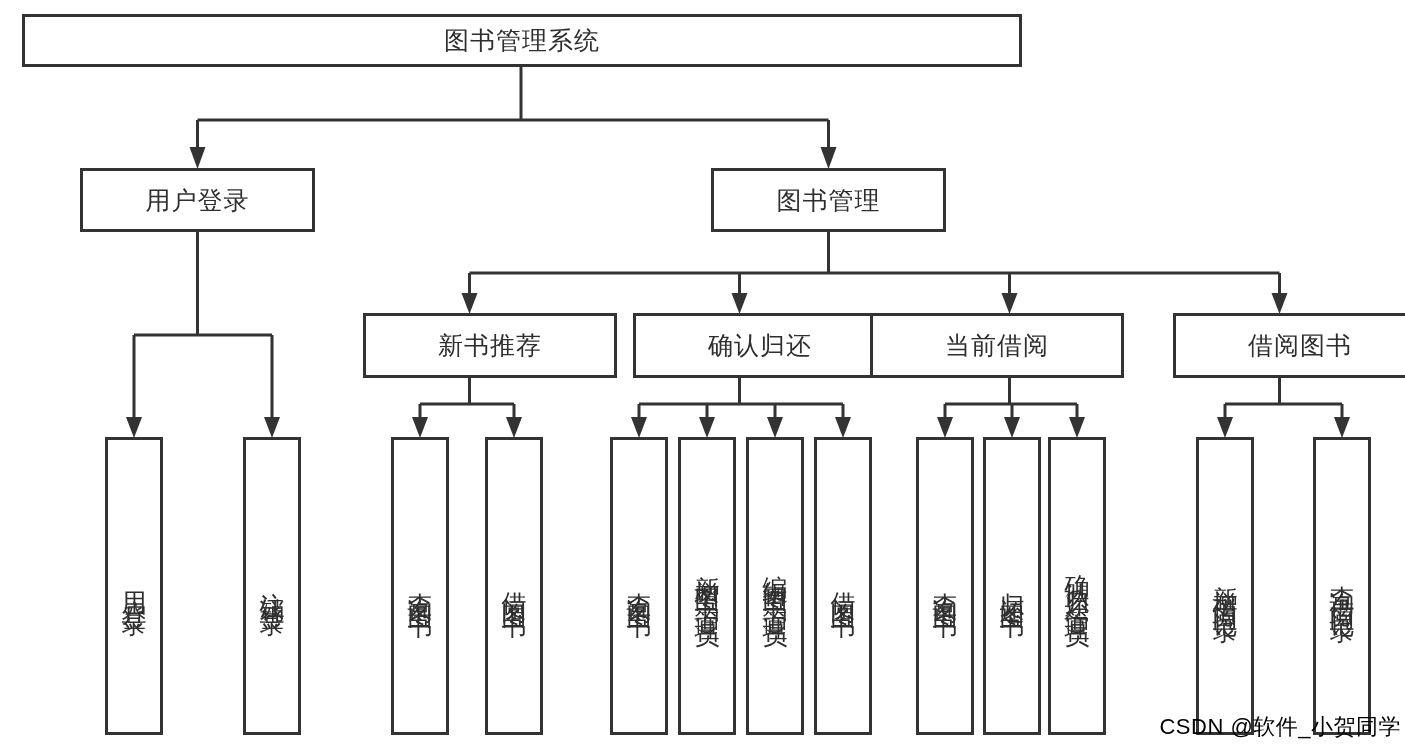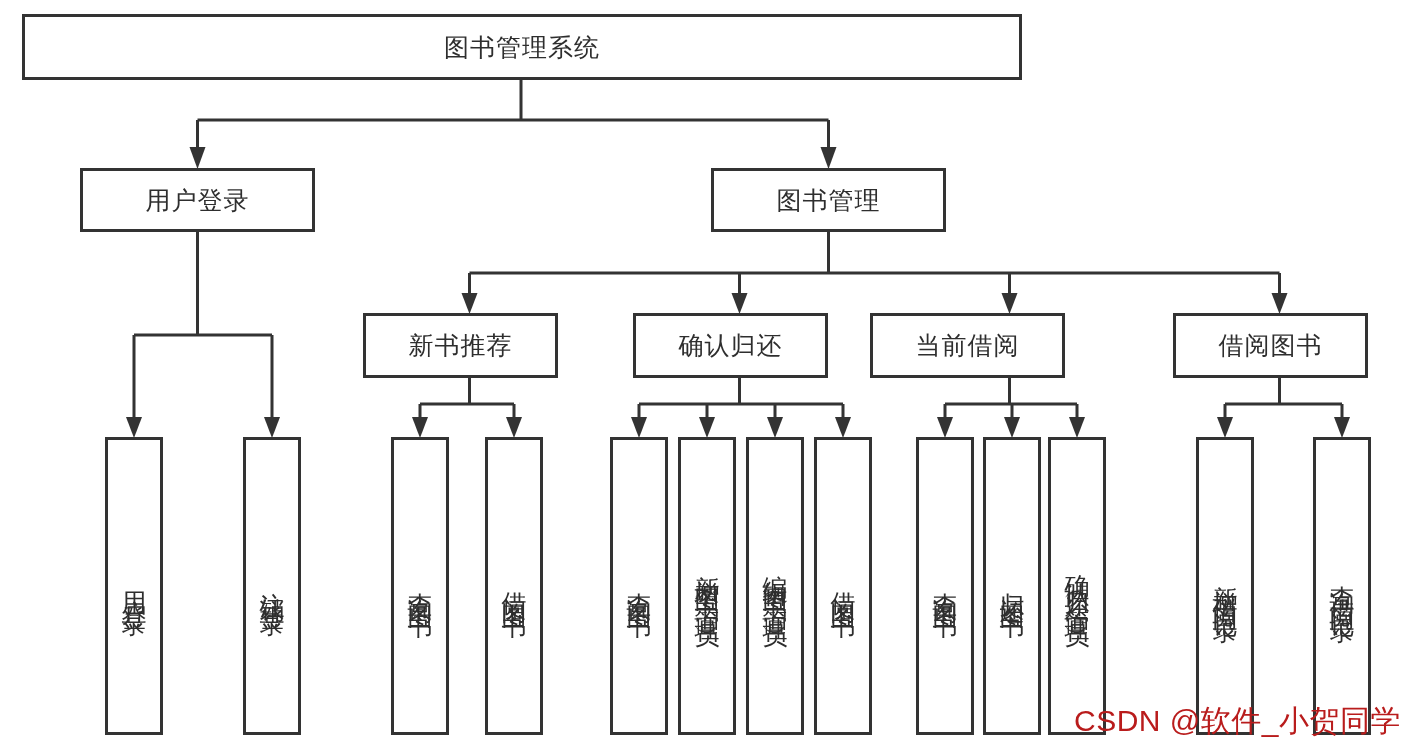--- a/index.html
+++ b/index.html
@@ -5,31 +5,31 @@
   html,body { margin:0; padding:0; background:#ffffff; }
   body { width:1405px; height:747px; font-family:"Liberation Sans","DejaVu Sans",sans-serif; }
   .canvas { position:relative; width:1405px; height:747px; background:#ffffff; overflow:hidden; }
   .wires { position:absolute; left:0; top:0; z-index:1; }
   .node {
     position:absolute; box-sizing:border-box; background:#ffffff;
     border:3px solid #333333; color:#2e2e2e; z-index:2;
     display:flex; align-items:center; justify-content:center;
     font-size:25px; letter-spacing:1px;
   }
-  .root   { left:22px;  top:14px;  width:1000px; height:66px; }
+  .root   { left:22px;  top:14px;  width:1000px; height:53px; }
   .branch { top:168px; width:235px; height:64px; }
-  .module { top:313px; width:195px; height:65px;text-align:center; }
+  .module { top:313px; width:254px; height:65px;text-align:center; }
   .leaf   { top:437px; width:58px;  height:298px; }
   .vlabel {
     writing-mode:vertical-rl; text-orientation:mixed;
     letter-spacing:7px; line-height:1; display:block;
   }
   .watermark {
     position:absolute; right:4px; bottom:5px; z-index:5;
-    color:#b91c1c; font-size:30px; letter-spacing:0.5px;
+    color:#000000; font-size:22px; letter-spacing:0.5px;
     white-space:nowrap;
   }
 </style>
 </head>
 <body>
 
 <div class="canvas">
 
   <svg class="wires" width="1405" height="747" viewBox="0 0 1405 747">
 

